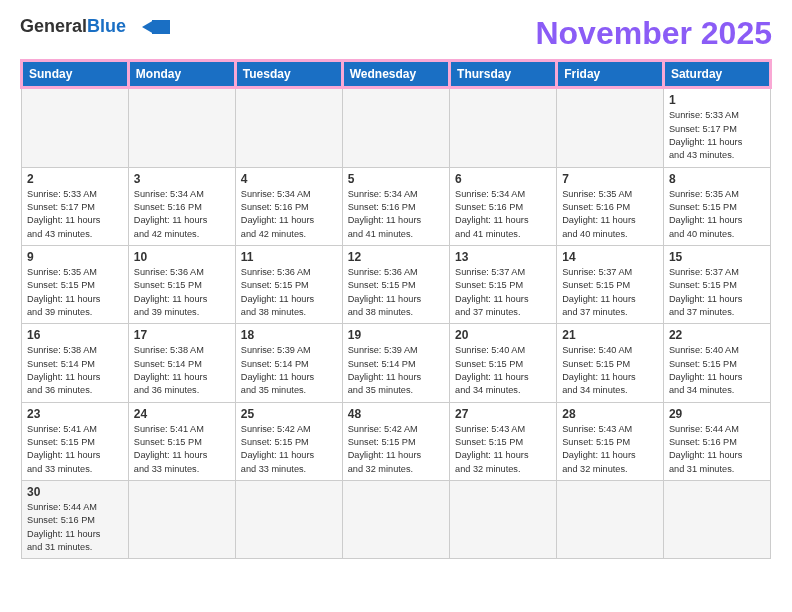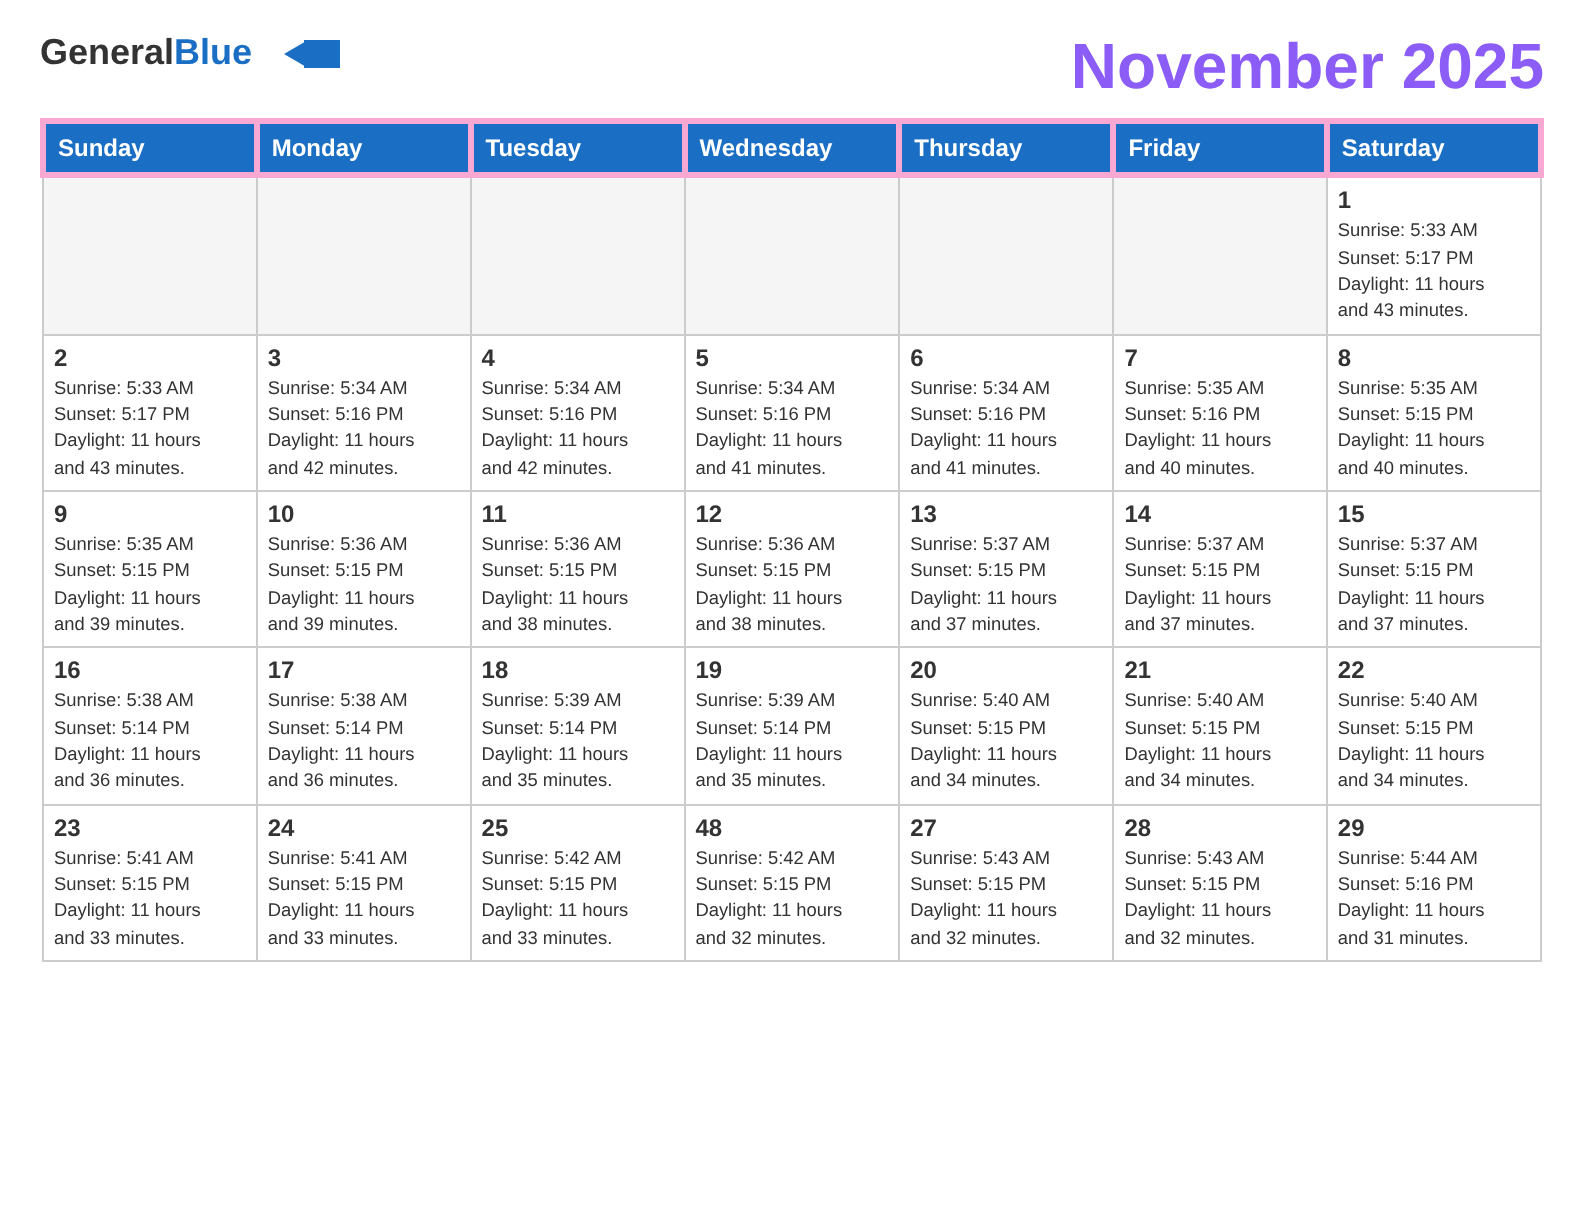--- a/index.html
+++ b/index.html
@@ -236,14 +236,26 @@
         </td>
         <td>
           <span class="day-number">28</span>
           <div class="day-info">Sunrise: 5:43 AM<br>Sunset: 5:15 PM<br>Daylight: 11 hours<br>and 32 minutes.</div>
         </td>
         <td>
           <span class="day-number">29</span>
           <div class="day-info">Sunrise: 5:44 AM<br>Sunset: 5:16 PM<br>Daylight: 11 hours<br>and 31 minutes.</div>
         </td>
       </tr>
+      <tr class="last-partial">
+        <td>
+          <span class="day-number">30</span>
+          <div class="day-info">Sunrise: 5:44 AM<br>Sunset: 5:16 PM<br>Daylight: 11 hours<br>and 31 minutes.</div>
+        </td>
+        <td class="empty"></td>
+        <td class="empty"></td>
+        <td class="empty"></td>
+        <td class="empty"></td>
+        <td class="empty"></td>
+        <td class="empty"></td>
+      </tr>
     </tbody>
 </table>
 
 </body></html>

